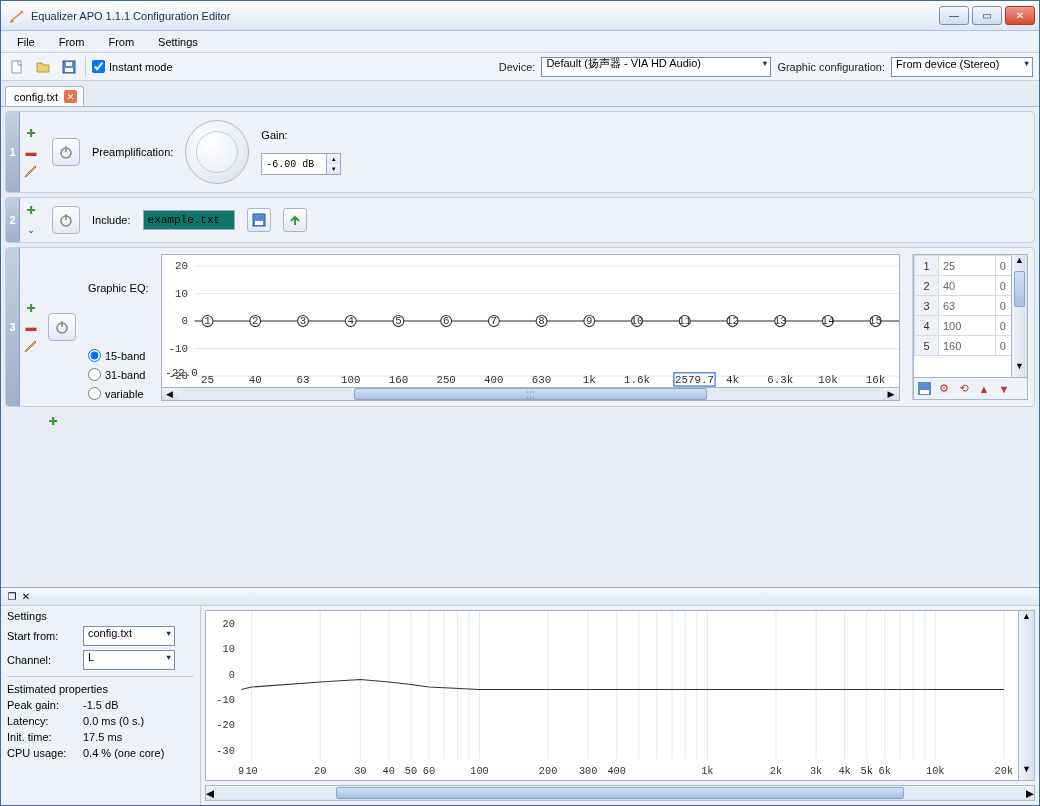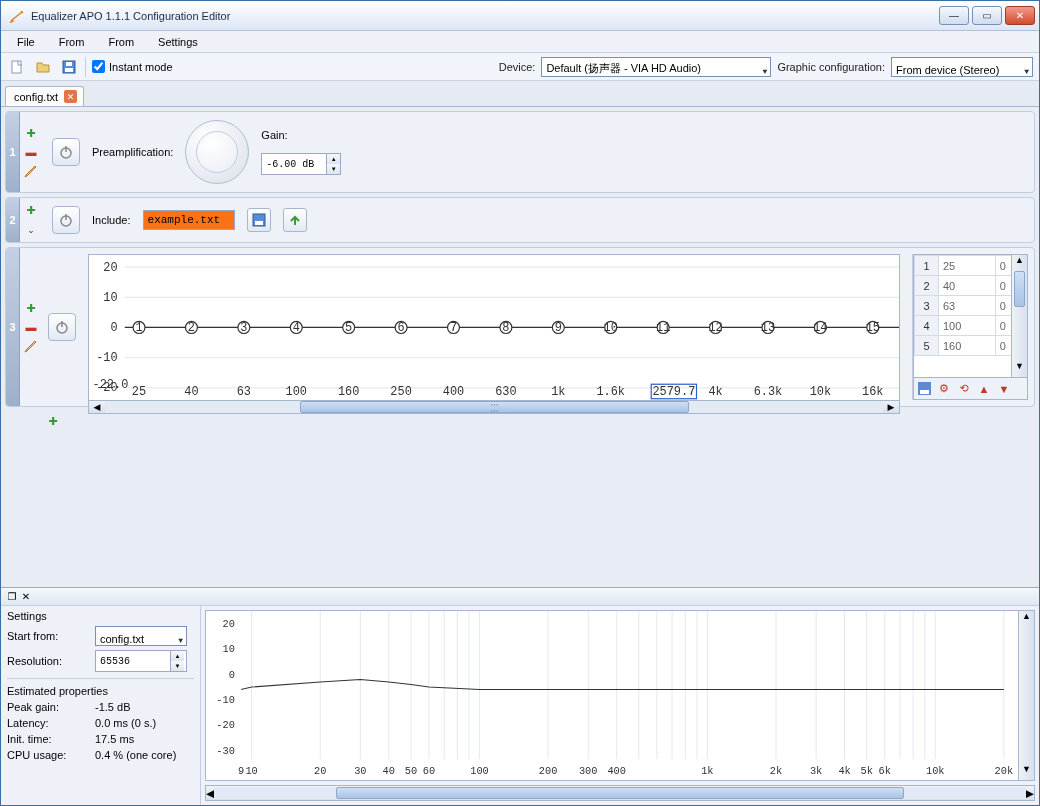--- a/index.html
+++ b/index.html
@@ -11,39 +11,39 @@
 .win-btns { display: flex; gap: 3px; }
 .win-btn { width: 30px; height: 19px; border: 1px solid #7a8fb3; border-radius: 3px; background: linear-gradient(#f5f8fd,#d0dcef); display: flex; align-items: center; justify-content: center; font-size: 10px; color: #334; cursor: pointer; }
 .win-btn.close { background: linear-gradient(#f29a8d,#d44a2c); color: #fff; border-color: #a23b25; }
 .menubar { height: 22px; display: flex; align-items: center; padding: 0 6px; gap: 4px; background: #eef2f8; border-bottom: 1px solid #c8d2e2; }
 .menubar span { padding: 2px 10px; cursor: pointer; }
 .toolbar { height: 28px; display: flex; align-items: center; padding: 0 6px; gap: 6px; background: #f1f4fa; border-bottom: 1px solid #c8d2e2; }
 .tool-icon { width: 20px; height: 20px; border: 1px solid transparent; border-radius: 2px; display: flex; align-items: center; justify-content: center; cursor: pointer; }
 .checkbox-wrap { display: flex; align-items: center; gap: 4px; }
 .filler { flex: 1; }
 .lbl { color: #222; }
-.combo { height: 20px; border: 1px solid #7a8fb3; background: #fff; padding: 0 16px 0 4px; position: relative; display: inline-flex; align-items: flex-end; font-family: "Courier New", monospace; font-size: 11px; }
+.combo { height: 20px; border: 1px solid #7a8fb3; background: #fff; padding: 0 16px 6px 4px; position: relative; display: inline-flex; align-items: center; font-family: "Courier New", monospace; font-size: 11px; }
 .combo::after { content: "▼"; position: absolute; right: 3px; font-size: 8px; color: #333; }
 .tabstrip { height: 26px; display: flex; align-items: flex-end; padding-left: 4px; background: #e6ebf3; border-bottom: 1px solid #a7b6cf; }
 .tab { background: #fdfdfd; border: 1px solid #a7b6cf; border-bottom: none; border-radius: 3px 3px 0 0; padding: 3px 6px 3px 8px; display: flex; align-items: center; gap: 6px; font-family: "Courier New", monospace; }
 .tab-close { width: 13px; height: 13px; background: #e67348; color: #fff; border-radius: 2px; display: flex; align-items: center; justify-content: center; font-size: 9px; cursor: pointer; }
 .content { flex: 1; padding: 4px; display: flex; flex-direction: column; gap: 4px; overflow: hidden; }
 .stage { background: #eef2f8; border: 1px solid #c2cddf; border-radius: 4px; display: flex; align-items: stretch; }
 .stage-handle { width: 14px; background: linear-gradient(#c3d0e4,#9db0cb); border-right: 1px solid #8fa2bf; display: flex; align-items: center; justify-content: center; color: #fff; font-weight: bold; border-radius: 3px 0 0 3px; }
 .stage-ctrls { width: 22px; display: flex; flex-direction: column; align-items: center; justify-content: center; gap: 3px; padding: 4px 0; }
 .mini-icon { width: 16px; height: 16px; display: flex; align-items: center; justify-content: center; cursor: pointer; }
 .power-btn { width: 28px; height: 28px; border: 1px solid #a7b6cf; border-radius: 4px; background: linear-gradient(#fefefe,#e2e9f4); display: flex; align-items: center; justify-content: center; cursor: pointer; }
 .stage-body { flex: 1; display: flex; align-items: center; gap: 12px; padding: 8px 10px; font-family: "Courier New", monospace; }
 .dial { width: 64px; height: 64px; border-radius: 50%; background: radial-gradient(circle at 35% 30%, #ffffff, #d8deea); border: 1px solid #b0bcd0; position: relative; }
 .dial::before { content: ""; position: absolute; inset: 10px; border-radius: 50%; border: 1px solid #c2cddf; background: radial-gradient(circle at 35% 30%, #ffffff, #e8ecf4); }
 .spin-input { display: flex; align-items: center; border: 1px solid #9aaac5; background: #fff; height: 22px; }
 .spin-input input { border: none; outline: none; width: 64px; padding: 0 4px; font-family: "Courier New", monospace; font-size: 10px; }
 .spin-btns { display: flex; flex-direction: column; width: 14px; }
 .spin-btns div { height: 10px; border-left: 1px solid #9aaac5; display: flex; align-items: center; justify-content: center; font-size: 6px; background: linear-gradient(#f5f8fd,#dbe4f1); cursor: pointer; }
-.text-input { border: 1px solid #9aaac5; background: #f97316; height: 20px; padding: 0 4px; font-family: "Courier New", monospace; width: 92px; }
+.text-input { border: 1px solid #9aaac5; background: #0f766e; height: 20px; padding: 0 4px; font-family: "Courier New", monospace; width: 92px; }
 .icon-btn { width: 24px; height: 24px; border: 1px solid #a7b6cf; border-radius: 3px; background: linear-gradient(#fefefe,#e2e9f4); display: flex; align-items: center; justify-content: center; cursor: pointer; }
 .radio-col { display: flex; flex-direction: column; gap: 6px; font-family: "Courier New", monospace; }
 .radio-row { display: flex; align-items: center; gap: 4px; }
 .eq-chart-wrap { flex: 1; display: flex; flex-direction: column; }
 .eq-chart { flex: 1; background: #fff; border: 1px solid #a7b6cf; position: relative; }
 .eq-scroll { height: 16px; background: linear-gradient(#eef2f8,#d8e0ee); border: 1px solid #a7b6cf; border-top: none; display: flex; align-items: center; }
 .eq-scroll .arrow { width: 16px; text-align: center; font-size: 9px; cursor: pointer; }
 .eq-scroll .track { flex: 1; height: 12px; background: #e4eaf4; position: relative; }
 .eq-scroll .thumb { position: absolute; left: 25%; width: 50%; top: 0; bottom: 0; background: linear-gradient(#cfe0f5,#a9c3e4); border: 1px solid #8fa7c8; border-radius: 2px; }
 .eq-scroll .thumb::after { content:"⋮⋮"; position:absolute; left:50%; top:50%; transform:translate(-50%,-50%) rotate(90deg); font-size:8px; color:#5a7296; letter-spacing:-2px;}
@@ -54,21 +54,21 @@
 .band-table td:first-child { background: #eef2f8; text-align: center; width: 24px; color: #333; }
 .band-table-tools { height: 22px; display: flex; align-items: center; gap: 4px; padding: 2px; border: 1px solid #a7b6cf; border-top: none; background: #eef2f8; }
 .add-lone { margin: 2px 0 0 40px; }
 .analysis { height: 218px; border-top: 1px solid #9aaac5; display: flex; flex-direction: column; background: #eef2f8; }
 .analysis-title { height: 18px; display: flex; align-items: center; padding: 0 4px; background: linear-gradient(#f5f8fd,#dfe7f3); border-bottom: 1px solid #c2cddf; font-family: "Courier New", monospace; }
 .analysis-title .ttl { flex: 1; }
 .analysis-title .pin, .analysis-title .x { width: 14px; height: 14px; display: flex; align-items: center; justify-content: center; cursor: pointer; font-size: 10px; }
 .analysis-body { flex: 1; display: flex; }
 .analysis-settings { width: 200px; padding: 4px 6px; border-right: 1px solid #c2cddf; font-family: "Courier New", monospace; display: flex; flex-direction: column; gap: 4px; }
 .analysis-settings .hdr { font-weight: normal; }
-.settings-row { display: flex; align-items: center; gap: 16px; }
+.settings-row { display: flex; align-items: center; gap: 4px; }
 .settings-row .k { width: 72px; }
 .analysis-chart-wrap { flex: 1; display: flex; flex-direction: column; position: relative; }
 .analysis-chart { flex: 1; background: #fff; border: 1px solid #a7b6cf; margin: 4px; position: relative; }
 .analysis-hscroll { height: 16px; margin: 0 4px 4px 4px; background: linear-gradient(#eef2f8,#d8e0ee); border: 1px solid #a7b6cf; display: flex; align-items: center; }
 svg text { font-family: "Courier New", monospace; font-size: 10px; fill: #333; }
 .band-scroll { position:absolute; right:0; top:0; bottom:0; width:16px; background:linear-gradient(90deg,#eef2f8,#d8e0ee); border-left:1px solid #a7b6cf; display:flex; flex-direction:column; }
 .band-scroll .arrow { height:16px; text-align:center; font-size:9px; cursor:pointer; }
 .band-scroll .track { flex:1; position:relative; }
 .band-scroll .thumb { position:absolute; left:2px; right:2px; top:0; height:40%; background:linear-gradient(#cfe0f5,#a9c3e4); border:1px solid #8fa7c8; border-radius:2px; }
 </style>
@@ -216,20 +216,37 @@
           </div>
       </div>
       <div class="stage-body" style="align-items:stretch;padding:6px">
         <div style="display:flex;flex-direction:column;justify-content:center;gap:8px">
           <div class="power-btn" style="margin:0 auto">
               <svg width="16" height="16">
                 <circle cx="8" cy="9" r="5" fill="none" stroke="#888" stroke-width="1.5"></circle>
                 <line x1="8" y1="2" x2="8" y2="8" stroke="#888" stroke-width="1.5"></line>
               </svg>
             </div>
+        </div>
+        <div style="display:flex;flex-direction:column;justify-content:space-between">
+          <span style="margin-top:28px">Graphic EQ:</span>
+          <div class="radio-col">
+            <label class="radio-row">
+                <input type="radio" name="b" checked="" style="">
+                <span>15-band</span>
+              </label>
+            <label class="radio-row">
+                <input type="radio" name="b" style="">
+                <span>31-band</span>
+              </label>
+            <label class="radio-row">
+                <input type="radio" name="b" style="">
+                <span>variable</span>
+              </label>
+          </div>
         </div>
         <div class="eq-chart-wrap">
           <div class="eq-chart">
             <svg width="100%" height="100%" viewBox="0 0 680 120" preserveAspectRatio="none">
               <g id="eq-y-ticks">
                   <text x="24" y="13" text-anchor="end">20</text>
                   <line x1="30" y1="10" x2="680" y2="10" stroke="#e4e9f2"></line>
                   <text x="24" y="38" text-anchor="end">10</text>
                   <line x1="30" y1="35" x2="680" y2="35" stroke="#e4e9f2"></line>
                   <text x="24" y="63" text-anchor="end">0</text>
@@ -376,28 +393,24 @@
     <div class="analysis-body">
       <div class="analysis-settings">
         <div class="hdr">Settings</div>
         <div class="settings-row">
           <span class="k">Start from:</span>
           <div class="combo" style="width:92px">
               <span>config.txt</span>
             </div>
         </div>
         <div class="settings-row">
-          <span class="k">Resolution:</span>
-          <div class="spin-input" style="width:92px">
-            <input style="width: 74px;" value="65536">
-            <div class="spin-btns">
-                <div>▲</div>
-                <div>▼</div>
-              </div>
-          </div>
+          <span class="k">Channel:</span>
+          <div class="combo" style="width:92px">
+              <span>L</span>
+            </div>
         </div>
         <div style="height:1px;background:#c2cddf;margin:2px 0"></div>
         <div class="hdr">Estimated properties</div>
         <div class="settings-row">
             <span class="k">Peak gain:</span>
             <span>-1.5 dB</span>
           </div>
         <div class="settings-row">
             <span class="k">Latency:</span>
             <span>0.0 ms (0 s.)</span>

